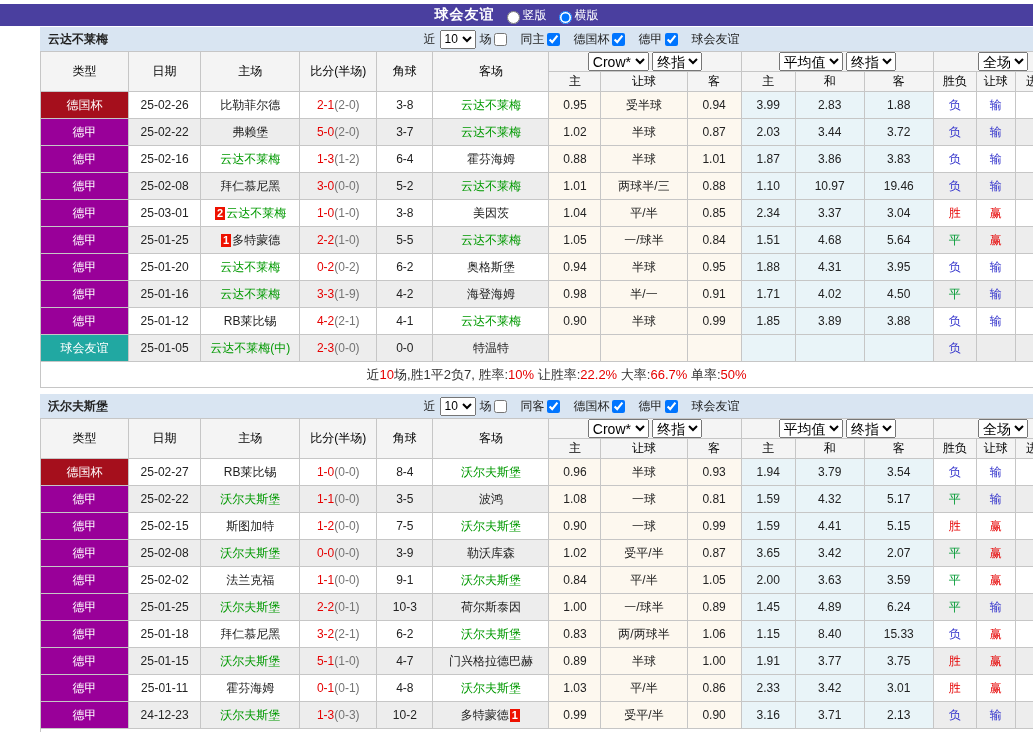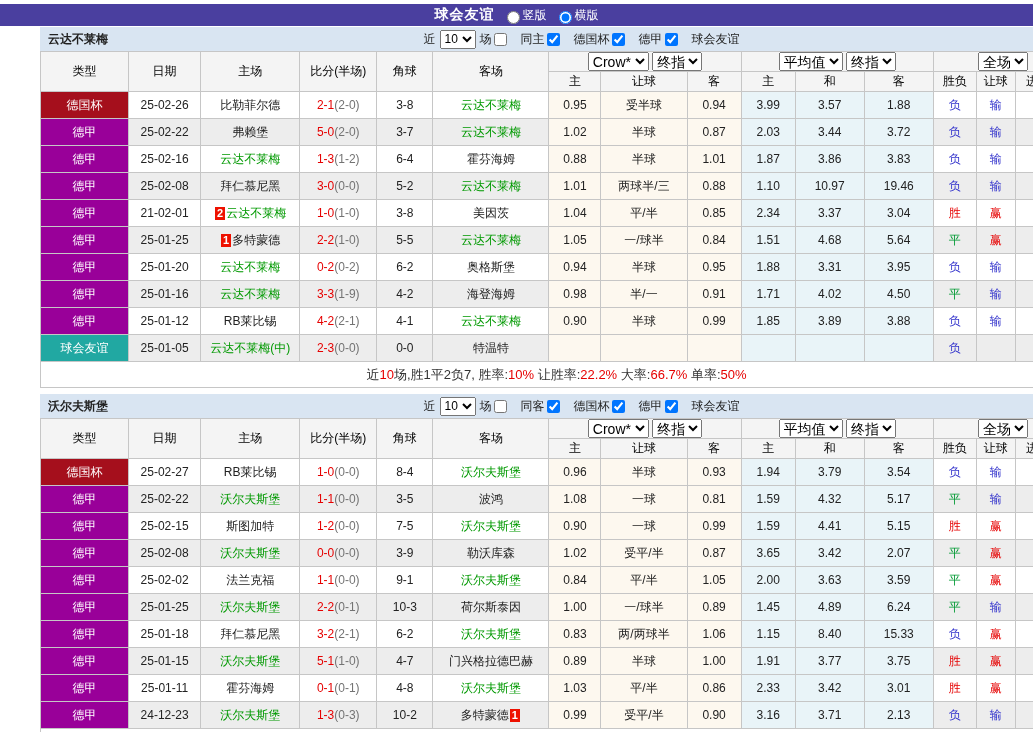--- a/index.html
+++ b/index.html
@@ -147,21 +147,21 @@
           <td class="type-cell t-cup">德国杯</td>
           <td>25-02-26</td>
           <td><span class="tname">比勒菲尔德</span></td>
           <td><span class="c-red">2-1</span><span class="half">(2-0)</span></td>
           <td>3-8</td>
           <td><span class="tname green">云达不莱梅</span></td>
           <td class="crow">0.95</td>
           <td class="crow">受半球</td>
           <td class="crow">0.94</td>
           <td class="avg">3.99</td>
-          <td class="avg">3.57</td>
+          <td class="avg">2.83</td>
           <td class="avg">1.88</td>
           <td class="c-blue">负</td>
           <td class="c-blue">输</td>
           <td class="c-red">大</td>
         </tr>
         <tr class="stripe">
           <td class="type-cell t-league">德甲</td>
           <td>25-02-22</td>
           <td><span class="tname">弗赖堡</span></td>
           <td><span class="c-red">5-0</span><span class="half">(2-0)</span></td>
@@ -206,21 +206,21 @@
           <td class="crow">0.88</td>
           <td class="avg">1.10</td>
           <td class="avg">10.97</td>
           <td class="avg">19.46</td>
           <td class="c-blue">负</td>
           <td class="c-blue">输</td>
           <td class="c-blue">小</td>
         </tr>
         <tr>
           <td class="type-cell t-league">德甲</td>
-          <td>21-02-01</td>
+          <td>25-03-01</td>
           <td><span class="badge">2</span><span class="tname green">云达不莱梅</span></td>
           <td><span class="c-red">1-0</span><span class="half">(1-0)</span></td>
           <td>3-8</td>
           <td><span class="tname">美因茨</span></td>
           <td class="crow">1.04</td>
           <td class="crow">平/半</td>
           <td class="crow">0.85</td>
           <td class="avg">2.34</td>
           <td class="avg">3.37</td>
           <td class="avg">3.04</td>
@@ -249,21 +249,21 @@
           <td class="type-cell t-league">德甲</td>
           <td>25-01-20</td>
           <td><span class="tname green">云达不莱梅</span></td>
           <td><span class="c-red">0-2</span><span class="half">(0-2)</span></td>
           <td>6-2</td>
           <td><span class="tname">奥格斯堡</span></td>
           <td class="crow">0.94</td>
           <td class="crow">半球</td>
           <td class="crow">0.95</td>
           <td class="avg">1.88</td>
-          <td class="avg">3.31</td>
+          <td class="avg">4.31</td>
           <td class="avg">3.95</td>
           <td class="c-blue">负</td>
           <td class="c-blue">输</td>
           <td class="c-blue">小</td>
         </tr>
         <tr class="stripe">
           <td class="type-cell t-league">德甲</td>
           <td>25-01-16</td>
           <td><span class="tname green">云达不莱梅</span></td>
           <td><span class="c-red">3-3</span><span class="half">(1-9)</span></td>

